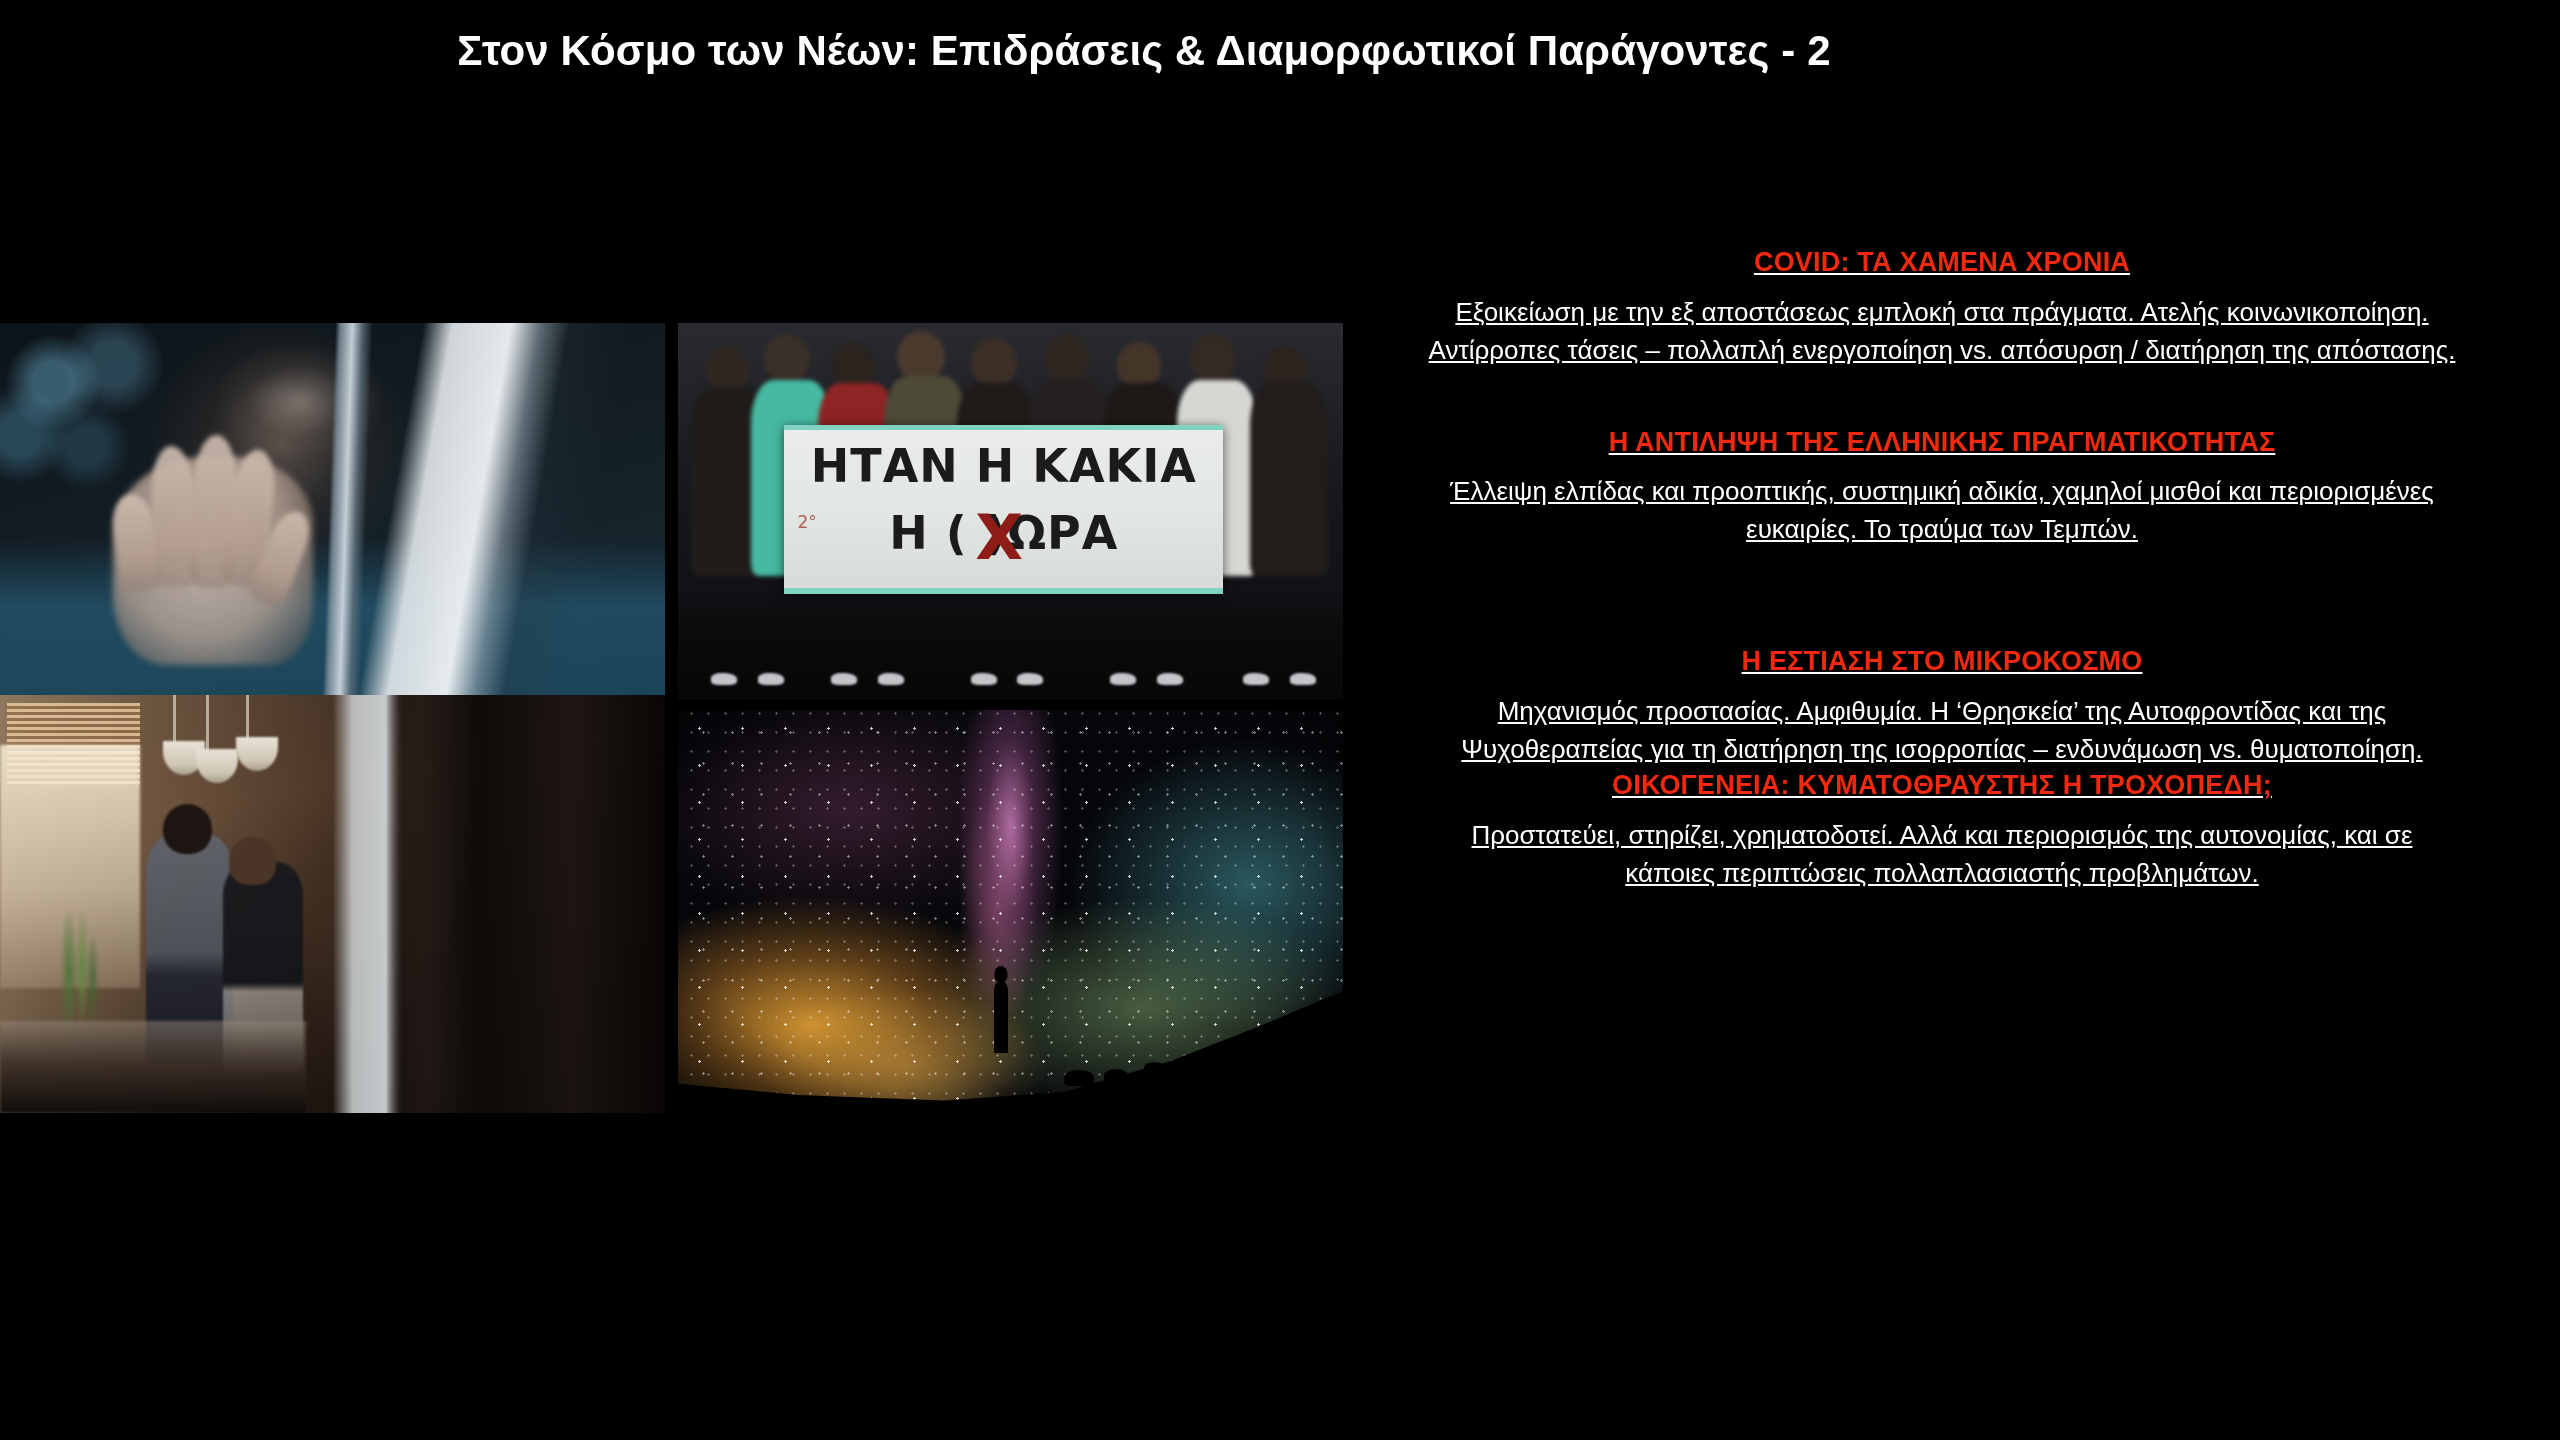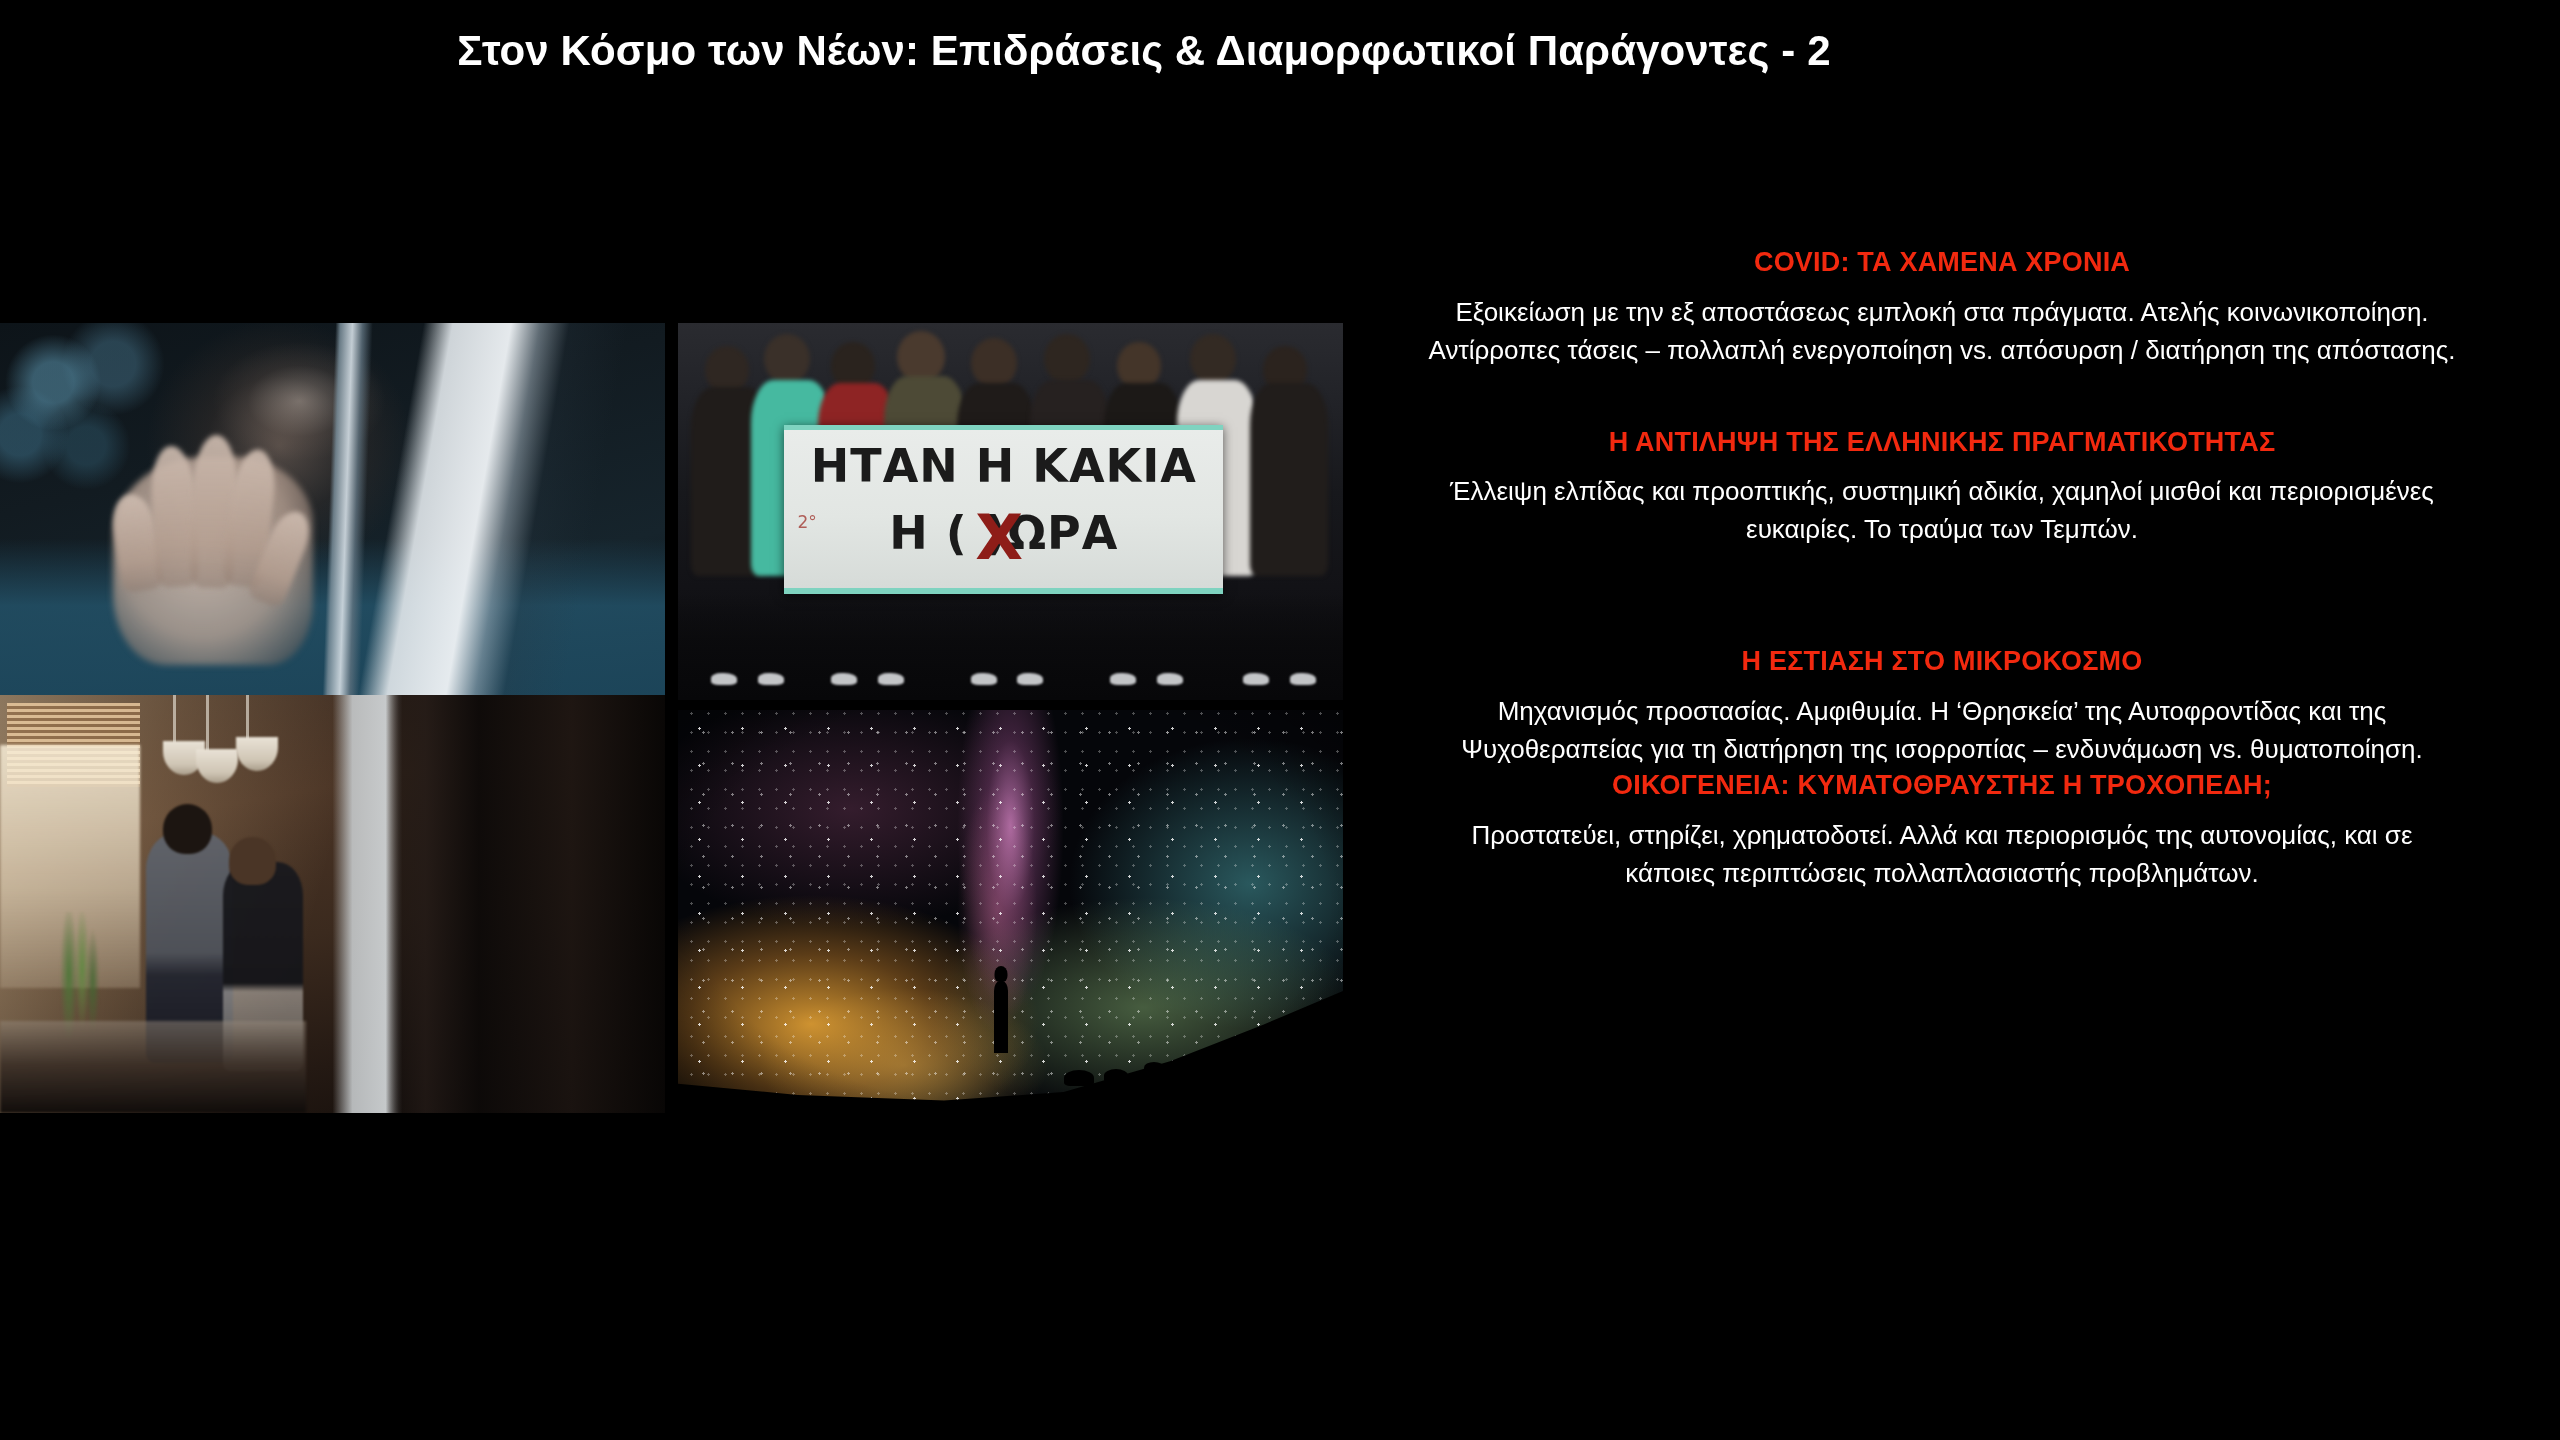--- a/index.html
+++ b/index.html
@@ -326,20 +326,21 @@
     border-radius: 50% 50% 20% 20%;
   }
 
   
   .text-col {
     position: absolute;
     left: 1428px;
     top: 246px;
     width: 1028px;
     text-align: center;
+    text-decoration: underline;
   }
   .section { margin: 0 0 6px 0; }
   .section-heading {
     font-size: 27px;
     font-weight: bold;
     color: #f2290f;
     line-height: 1.25;
     margin: 0;
     letter-spacing: .2px;
   }

